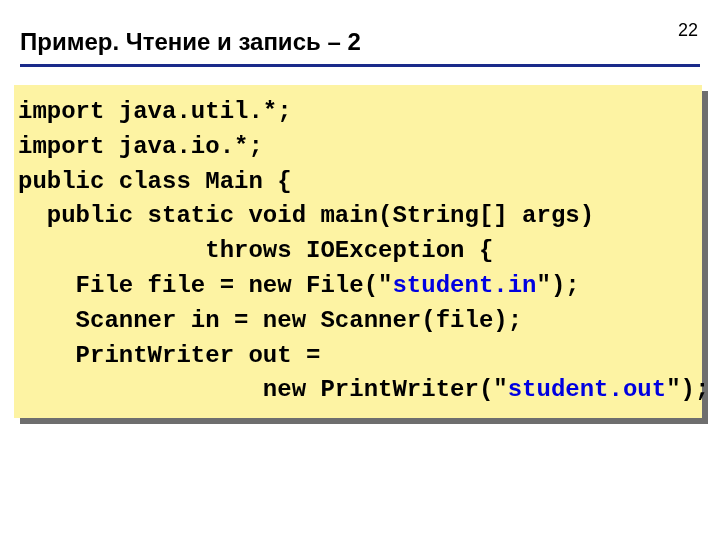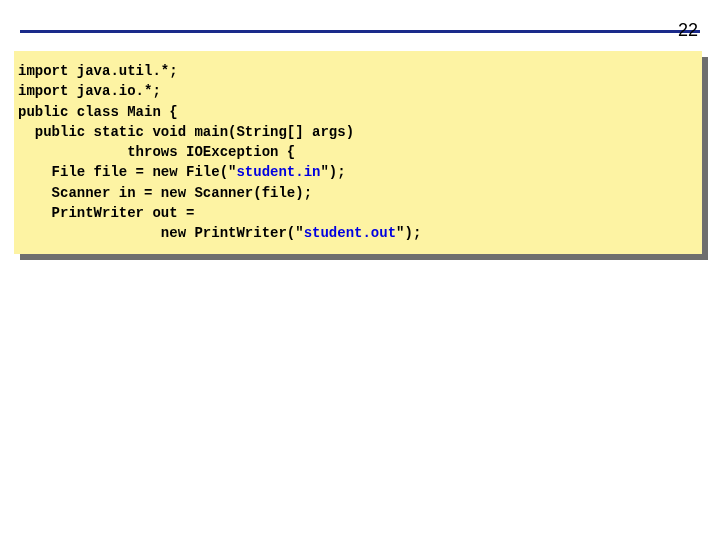--- a/index.html
+++ b/index.html
@@ -44,34 +44,35 @@
     bottom: -6px;
     background: #6e6e6e;
     z-index: 0;
   }
   .code-block {
     position: relative;
     z-index: 1;
     background: #fdf3a3;
     padding: 10px 4px 10px 4px;
     font-family: "Courier New", Courier, monospace;
-    font-size: 14px;
+    font-size: 24px;
     font-weight: bold;
     line-height: 1.45;
     color: #000;
     white-space: pre;
   }
   .c-blue  { color: #0000e0; }
 </style>
 </head>
 <body>
 
 <div class="page-number">22</div>
 
 <div class="title-wrap">
+  <div class="title">Пример. Чтение и запись – 2</div>
   <div class="rule"></div>
 </div>
 
 <div class="code-block-shadow">
   <div class="code-block"><span>import java.util.*;</span>
 <span>import java.io.*;</span>
 <span>public class Main {</span>
 <span>  public static void main(String[] args)</span>
 <span>             throws IOException {</span>
 <span>    File file = new File("</span><span class="c-blue">student.in</span><span>");</span>

